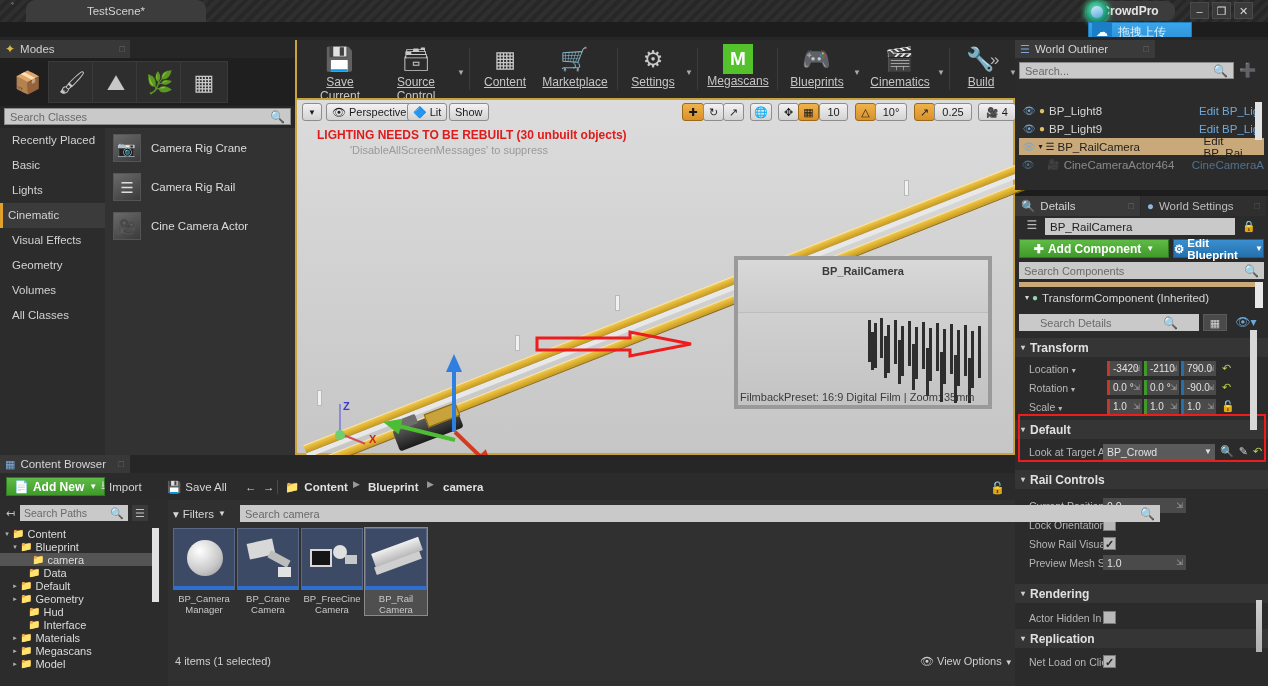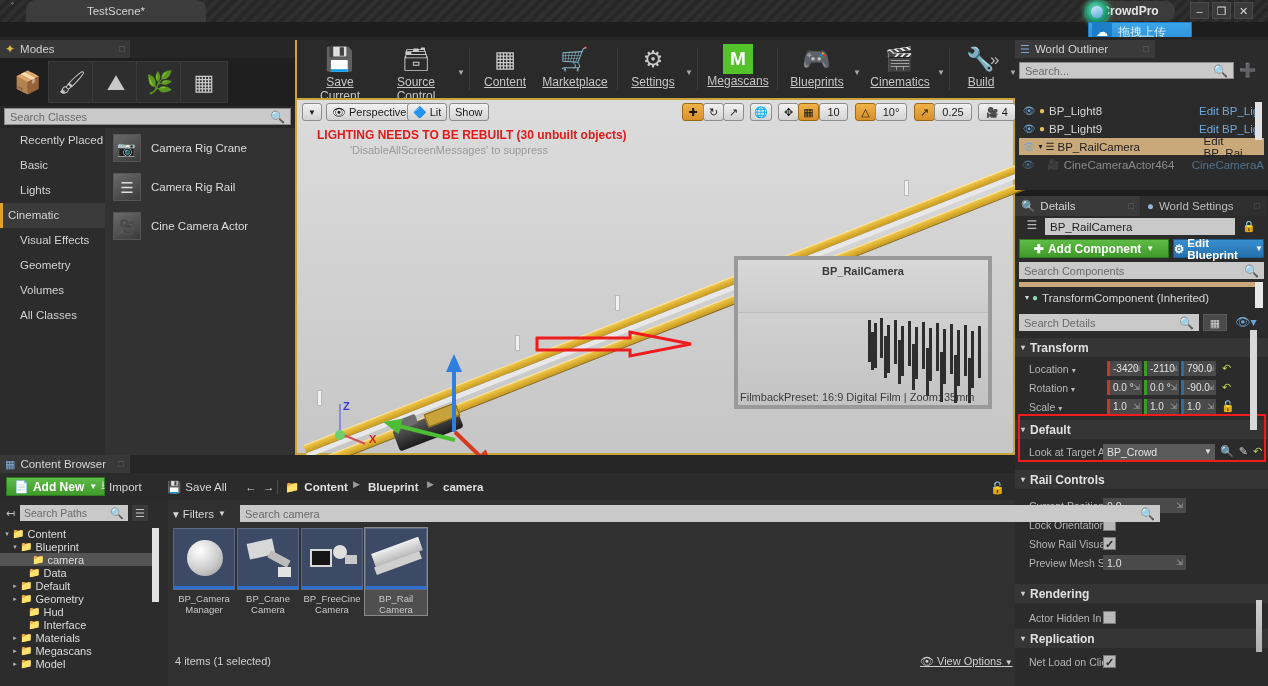--- a/index.html
+++ b/index.html
@@ -96,21 +96,21 @@
   .mode-icon.sel { background:#1f1f1f; border-color:#1f1f1f; }
   #search-classes {
     left:4px; top:68px; width:287px; height:17px;
     background:#c9c9c9; color:#6a6a6a; font-size:11px;
     display:flex; align-items:center; padding:0 5px;
     border:1px solid #8a8a8a;
   }
   #search-classes .mag { margin-left:auto; color:#333; font-size:12px; }
   #cat-list { left:0; top:88px; width:105px; height:327px; background:#2c2c2c; }
   .cat {
-    height:25px; line-height:25px; padding-left:20px; font-size:11.5px; color:#d2d2d2;
+    height:25px; line-height:25px; padding-left:12px; font-size:11.5px; color:#d2d2d2;
   }
   .cat.sel { background:#3b3b3b; border-left:3px solid #e0a22a; padding-left:5px; }
   #class-list { left:105px; top:88px; width:190px; height:327px; background:#323232; }
   .classitem { height:39px; display:flex; align-items:center; padding-left:8px; }
   .classitem .thumb {
     width:28px; height:28px; background:linear-gradient(150deg,#6a6a6a,#3a3a3a);
     border:1px solid #555; text-align:center; line-height:28px; font-size:15px; color:#ddd;
   }
   .classitem .nm { padding-left:10px; font-size:11.5px; color:#dcdcdc; }
 
@@ -263,21 +263,21 @@
     background:linear-gradient(#3a8fd0,#2470ad); border:1px solid #1b5c90;
     color:#fff; font-size:11.5px; font-weight:bold; display:flex; align-items:center;
     justify-content:center; }
   #d-searchcomp { left:4px; top:66px; width:245px; height:17px; background:#c9c9c9;
     color:#6a6a6a; font-size:11px; display:flex; align-items:center; padding:0 5px; }
   #comp-bar { left:4px; top:86px; width:238px; height:5px; background:#c9a87a; }
   #comp-row { left:4px; top:93px; width:245px; height:17px; display:flex; align-items:center;
     font-size:11.5px; color:#d6d6d6; }
   #comp-scroll { left:240px; top:86px; width:8px; height:26px; background:#e8e8e8; }
   #d-searchdet { left:4px; top:118px; width:180px; height:17px; background:#c9c9c9;
-    color:#6a6a6a; font-size:11px; display:flex; align-items:center; padding:0 5px; }
+    color:#6a6a6a; font-size:11px; display:flex; align-items:center; padding:0 21px; }
   #d-gridbtn { left:188px; top:118px; width:24px; height:17px; background:#4a4a4a;
     color:#cfcfcf; text-align:center; line-height:17px; font-size:11px; border:1px solid #5a5a5a; }
   #d-eyebtn { left:216px; top:118px; width:30px; height:17px; color:#6fa8d8;
     text-align:center; line-height:17px; font-size:12px; }
 
   .sect { left:0; width:253px; height:19px; background:#353535;
     display:flex; align-items:center; font-size:12px; font-weight:bold; color:#e0e0e0; }
   .sect .tri { font-size:8px; padding:0 5px 0 6px; color:#cfcfcf; }
   .prow { left:0; width:253px; height:19px; display:flex; align-items:center; }
   .prow .pn { width:92px; padding-left:14px; font-size:10.5px; color:#b6b6b6;
@@ -337,21 +337,21 @@
     font-size:11.5px; color:#d5d5d5; }
   #cb-assetsearch { left:72px; top:5px; width:920px; height:17px; background:#c9c9c9;
     color:#6a6a6a; font-size:11px; display:flex; align-items:center; padding:0 5px; }
   .asset { top:28px; width:62px; }
   .asset .th { width:62px; height:62px; background:#3c4a66; border:1px solid #5a6885;
     position:relative; overflow:hidden; }
   .asset .th .bar { position:absolute; left:0; bottom:0; width:100%; height:3px; background:#2f6fcf; }
   .asset .nm { text-align:center; font-size:9.5px; color:#c9c9c9; padding-top:3px; line-height:11px; }
   .asset.sel { background:#4f4f4f; outline:1px solid #8a8a8a; }
   #cb-status { left:175px; top:200px; font-size:11px; color:#cfcfcf; }
-  #cb-viewopts { left:920px; top:200px; font-size:11px; color:#cfcfcf;text-decoration:underline; }
+  #cb-viewopts { left:920px; top:200px; font-size:11px; color:#cfcfcf; }
 </style>
 </head>
 <body>
 
 <div class="abs" id="titlebar">
   <div class="abs" id="ue-logo">𝆬</div>
   <div class="abs" id="scene-tab">TestScene*</div>
   <div class="abs" id="crowdpro-tab">CrowdPro</div>
   <div class="abs" id="crowdpro-orb"></div>
   <div class="abs winbtn" id="btn-min">–</div>

